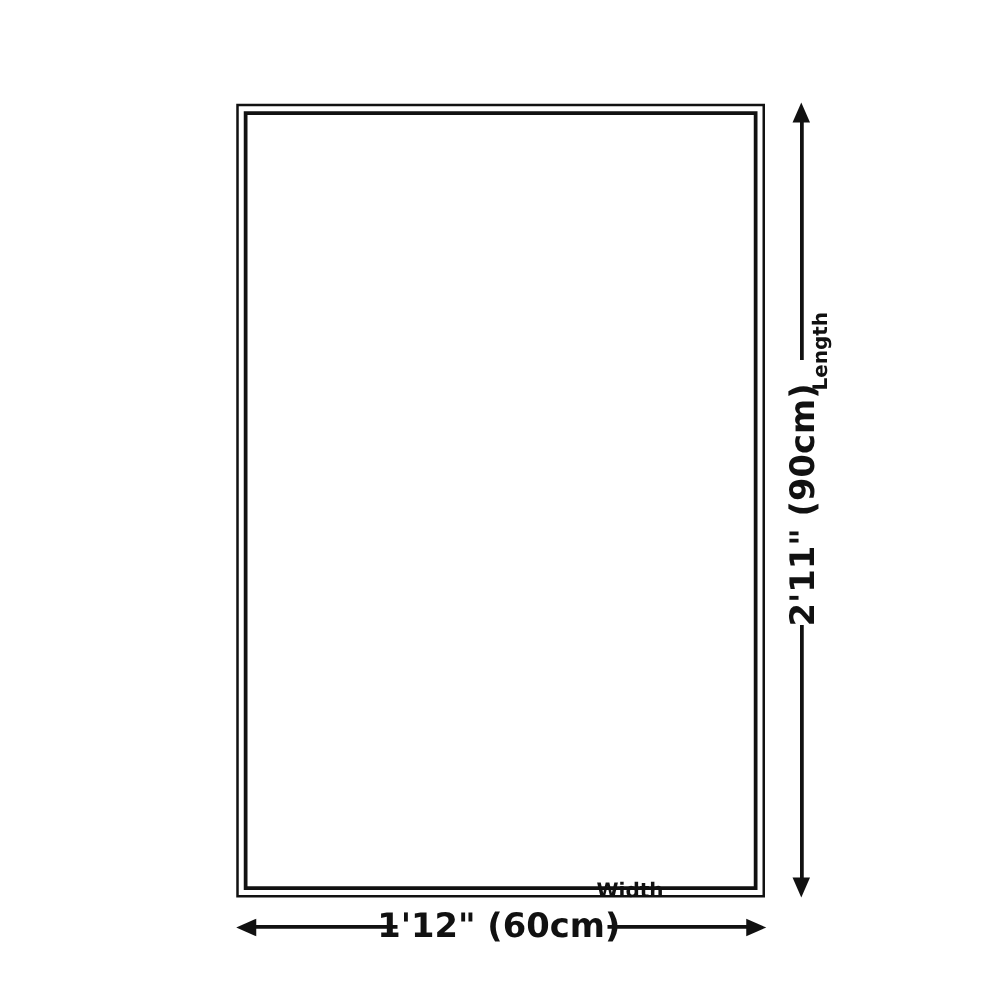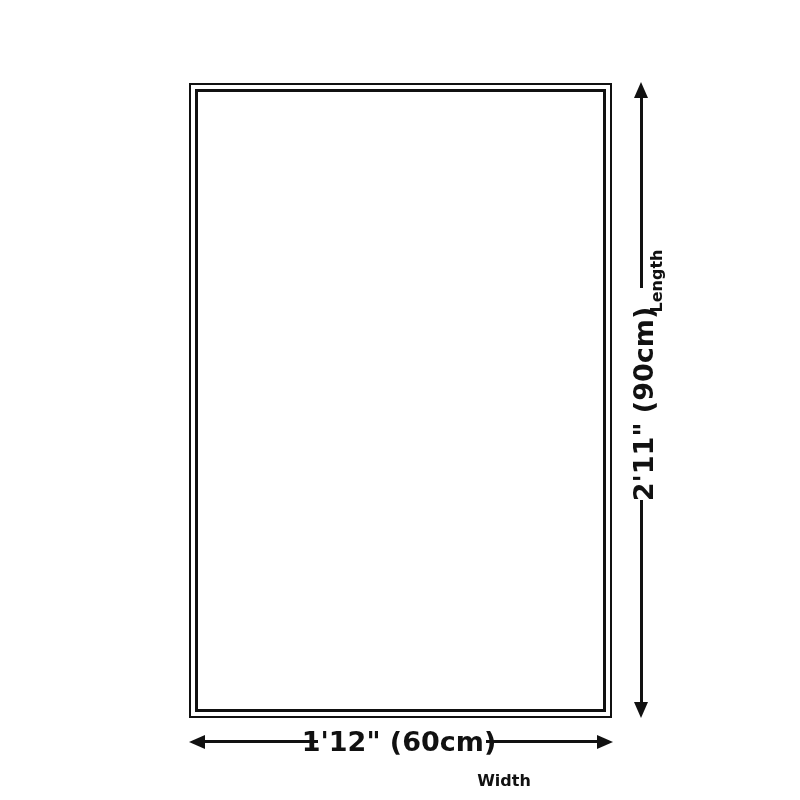--- a/index.html
+++ b/index.html
@@ -97,21 +97,21 @@
   }
   .center-h {
     transform: translate(-50%, -50%);
   }
   .center-v {
     transform: translate(-50%, -50%) rotate(-90deg);
   }
   .v-value { left: 643px; top: 404px; }
   .v-label { left: 656px; top: 281px; }
   .h-value { left: 399px; top: 741px; }
-  .h-label { left: 504px; top: 780px; }
+  .h-label { left: 504px; top: 712px; }
 </style>
 </head>
 <body>
 
 <div class="stage">
 
   <div class="rug-outer">
     <div class="rug-inner"></div>
   </div>
 

